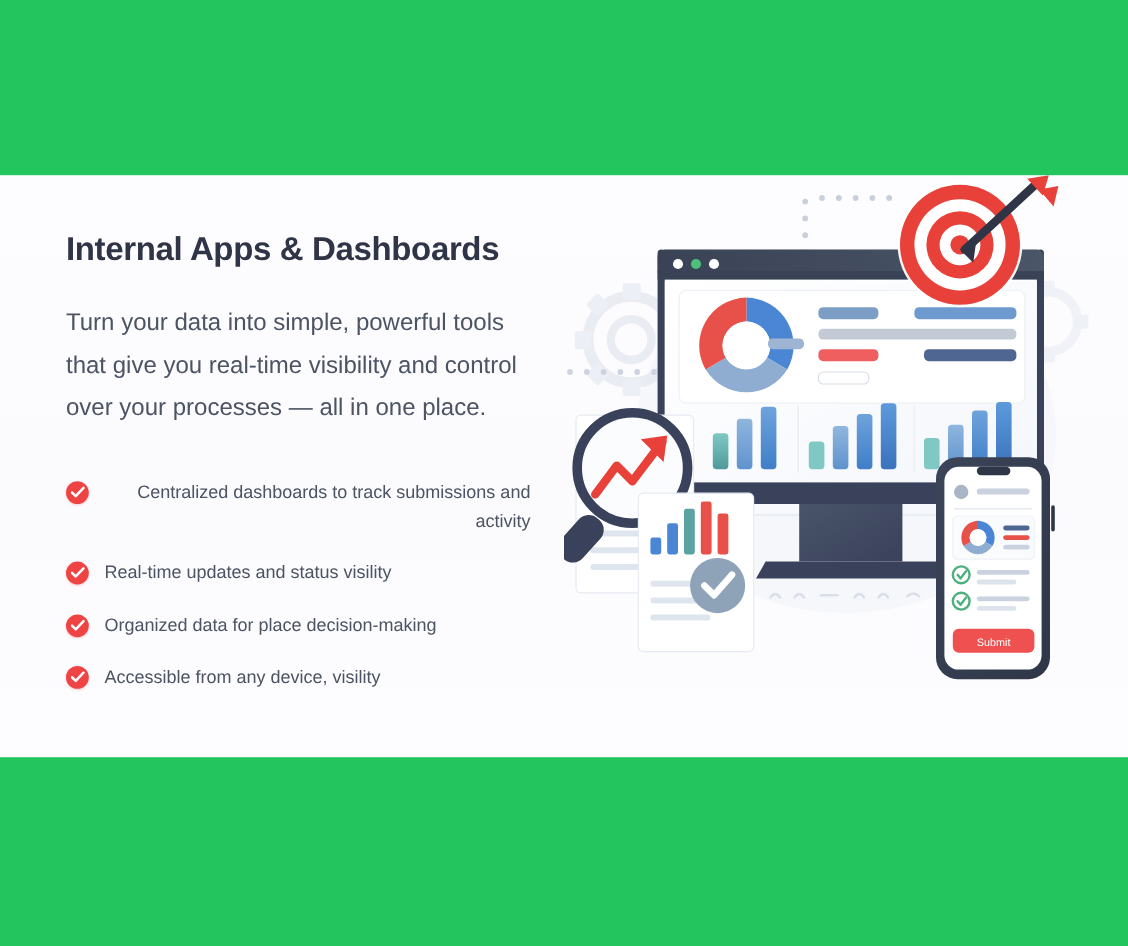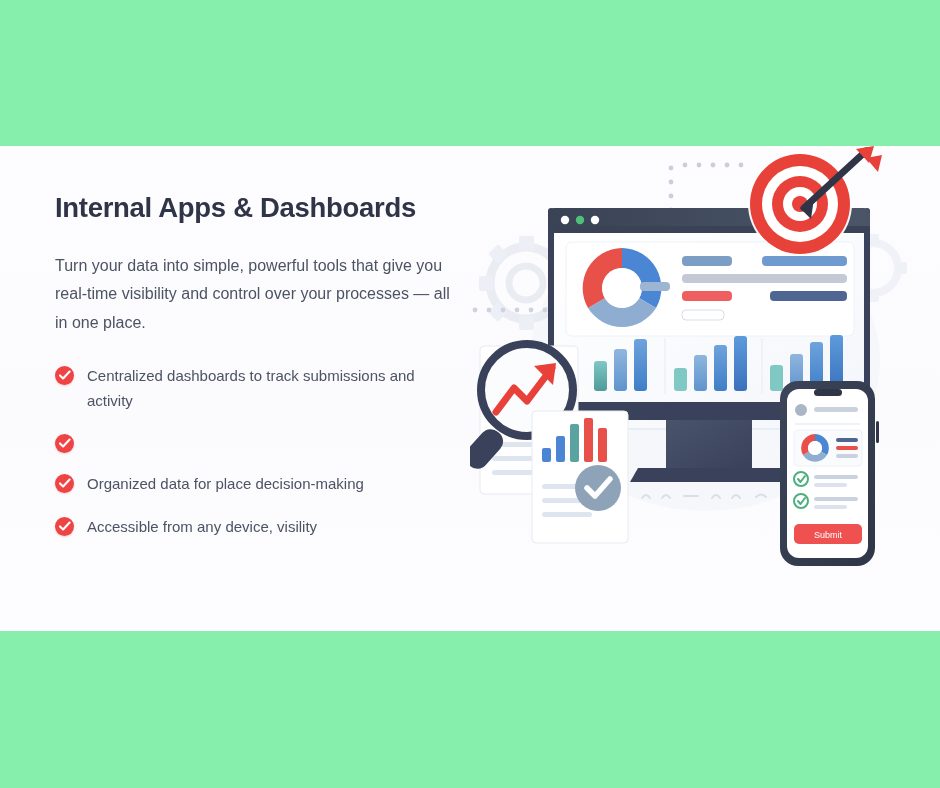--- a/index.html
+++ b/index.html
@@ -2,62 +2,62 @@
 <html><head>
 <meta charset="utf-8">
 <style>
   html,body{margin:0;padding:0;}
   body{
     width:940px;height:788px;
     background:#ffffff;
     font-family:"Liberation Sans", sans-serif;
     overflow:hidden;
   }
-  .page{position:relative;width:940px;height:788px;background:#86efac;}
+  .page{position:relative;width:940px;height:788px;background:#22c55e;}
 
   
   .section-band{
     position:absolute;left:0;top:146px;width:940px;height:485px;
     background:linear-gradient(180deg,#fdfdff 0%, #fbfbfe 55%, #fdfdff 100%);
   }
 
   .content{position:absolute;left:0;top:146px;width:940px;height:485px;display:flex;}
   .col-left{width:470px;padding:45px 0 0 55px;box-sizing:border-box;}
   .col-right{width:470px;position:relative;}
 
   h1.headline{
     margin:0 0 28px 0;
     font-size:27.5px;
     font-weight:700;
     letter-spacing:-0.3px;
     color:#2f3446;
     line-height:1.2;
   }
   p.subhead{
-    margin:0 0 27px 0;
-    font-size:16px;
+    margin:0 0 40px 0;
+    font-size:20px;
     line-height:1.78;
     color:#4c5363;
     max-width:400px;
     font-weight:400;
   }
 
   ul.bullets{list-style:none;margin:0;padding:0;}
   ul.bullets li{
     display:flex;align-items:flex-start;gap:13px;
     margin-bottom:19px;
   }
   .check{
     flex:0 0 auto;width:19px;height:19px;border-radius:50%;
     background:#ef4444;position:relative;margin-top:2px;
     box-shadow:0 1px 2px rgba(239,68,68,.25);
   }
   .check svg{position:absolute;left:3.5px;top:4px;}
   .bullet-text{
-    font-size:15px;line-height:1.62;color:#4c5363;max-width:355px;
+    font-size:15px;line-height:1.62;color:#4c5363;max-width:355px;text-align:right;
   }
 
   
   .illus{position:absolute;left:0;top:0;width:470px;height:485px;}
   .illus svg{display:block;}
 </style>
 </head>
 <body>
 
 <div class="page">
@@ -77,20 +77,21 @@
               </svg>
           </span>
           <span class="bullet-text">Centralized dashboards to track submissions and activity</span>
         </li>
         <li>
           <span class="check">
             <svg width="12" height="11" viewBox="0 0 12 11">
                 <path d="M1 5.4 L4.1 8.4 L10.6 1.6" stroke="#ffffff" stroke-width="2.1" fill="none" stroke-linecap="round" stroke-linejoin="round"></path>
               </svg>
           </span>
+          <span class="bullet-text">Real-time updates and status visility</span>
         </li>
         <li>
           <span class="check">
             <svg width="12" height="11" viewBox="0 0 12 11">
                 <path d="M1 5.4 L4.1 8.4 L10.6 1.6" stroke="#ffffff" stroke-width="2.1" fill="none" stroke-linecap="round" stroke-linejoin="round"></path>
               </svg>
           </span>
           <span class="bullet-text">Organized data for place decision-making</span>
         </li>
         <li>

